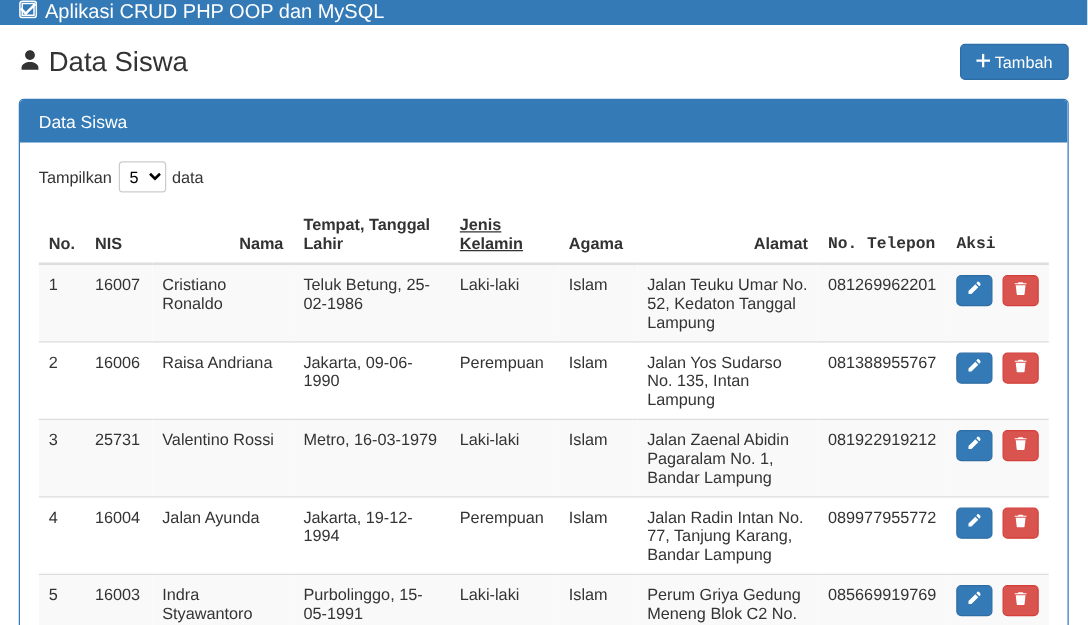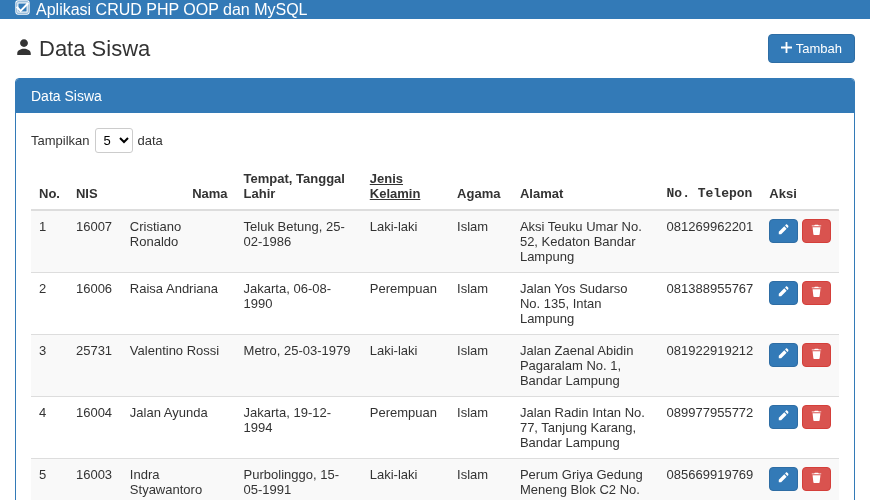--- a/index.html
+++ b/index.html
@@ -25,23 +25,23 @@
 table { width: 100%; border-collapse: collapse; font-size: 13px; }
 thead th { text-align: left; padding: 8px 8px; border-bottom: 2px solid #ddd; font-weight: 700; vertical-align: bottom; }
 tbody td { padding: 8px 8px; border-top: 1px solid #ddd; vertical-align: top; }
 tbody tr:nth-child(odd) { background: #f9f9f9; }
 .col-no { width: 35px; text-align: left; }
 .col-nis { width: 55px; }
 .col-nama { width: 130px; text-align: right; }
 .col-ttl { width: 150px; }
 .col-jk { width: 90px; text-decoration: underline; }
 .col-agama { width: 65px; }
-.col-alamat { width: 190px; }
+.col-alamat { width: 190px; text-align: right; }
 .col-tel { width: 100px; font-family: Liberation Mono, monospace; }
-.col-aksi { width: 70px; white-space: nowrap; }
+.col-aksi { width: 70px; white-space: nowrap; font-family: Liberation Mono, monospace; }
 </style>
 </head>
 <body>
 
 <div class="navbar">
   <span>
     <svg viewBox="0 0 16 16">
         <path d="M6 13L1 8l1.5-1.5L6 10l7.5-7.5L15 4z"></path>
         <path d="M13 1H3C1.9 1 1 1.9 1 3v10c0 1.1.9 2 2 2h10c1.1 0 2-.9 2-2V3c0-1.1-.9-2-2-2zm0 12H3V3h10v10z" fill="none" stroke="#fff" stroke-width="1.3"></path>
       </svg>
@@ -97,56 +97,56 @@
           </tr>
         </thead>
         <tbody id="table-body">
             <tr>
               <td class="col-no">1</td>
               <td>16007</td>
               <td>Cristiano Ronaldo</td>
               <td>Teluk Betung, 25-02-1986</td>
               <td>Laki-laki</td>
               <td>Islam</td>
-              <td>Aksi Teuku Umar No. 52, Kedaton Bandar Lampung</td>
+              <td>Jalan Teuku Umar No. 52, Kedaton Tanggal Lampung</td>
               <td>081269962201</td>
               <td class="col-aksi"><a class="btn btn-primary btn-sm">
                   <span><svg viewBox="0 0 14 14">
                       <path d="M1 10v3h3l7-7-3-3-7 7zm12-8l-1.5-1.5c-.4-.4-1-.4-1.4 0L9 2l3 3 1-1c.4-.4.4-1 0-1.4z"></path>
                     </svg></span>
                 </a> <a class="btn btn-danger btn-sm">
                   <span><svg viewBox="0 0 14 14">
                       <path d="M2 4h10l-1 9c0 .5-.5 1-1 1H4c-.5 0-1-.5-1-1L2 4zm3-3h4l1 1h3v1H1V2h3l1-1z"></path>
                     </svg></span>
                 </a></td>
             </tr>
             <tr>
               <td class="col-no">2</td>
               <td>16006</td>
               <td>Raisa Andriana</td>
-              <td>Jakarta, 06-08-1990</td>
+              <td>Jakarta, 09-06-1990</td>
               <td>Perempuan</td>
               <td>Islam</td>
               <td>Jalan Yos Sudarso No. 135, Intan Lampung</td>
               <td>081388955767</td>
               <td class="col-aksi"><a class="btn btn-primary btn-sm">
                   <span><svg viewBox="0 0 14 14">
                       <path d="M1 10v3h3l7-7-3-3-7 7zm12-8l-1.5-1.5c-.4-.4-1-.4-1.4 0L9 2l3 3 1-1c.4-.4.4-1 0-1.4z"></path>
                     </svg></span>
                 </a> <a class="btn btn-danger btn-sm">
                   <span><svg viewBox="0 0 14 14">
                       <path d="M2 4h10l-1 9c0 .5-.5 1-1 1H4c-.5 0-1-.5-1-1L2 4zm3-3h4l1 1h3v1H1V2h3l1-1z"></path>
                     </svg></span>
                 </a></td>
             </tr>
             <tr>
               <td class="col-no">3</td>
               <td>25731</td>
               <td>Valentino Rossi</td>
-              <td>Metro, 25-03-1979</td>
+              <td>Metro, 16-03-1979</td>
               <td>Laki-laki</td>
               <td>Islam</td>
               <td>Jalan Zaenal Abidin Pagaralam No. 1, Bandar Lampung</td>
               <td>081922919212</td>
               <td class="col-aksi"><a class="btn btn-primary btn-sm">
                   <span><svg viewBox="0 0 14 14">
                       <path d="M1 10v3h3l7-7-3-3-7 7zm12-8l-1.5-1.5c-.4-.4-1-.4-1.4 0L9 2l3 3 1-1c.4-.4.4-1 0-1.4z"></path>
                     </svg></span>
                 </a> <a class="btn btn-danger btn-sm">
                   <span><svg viewBox="0 0 14 14">

